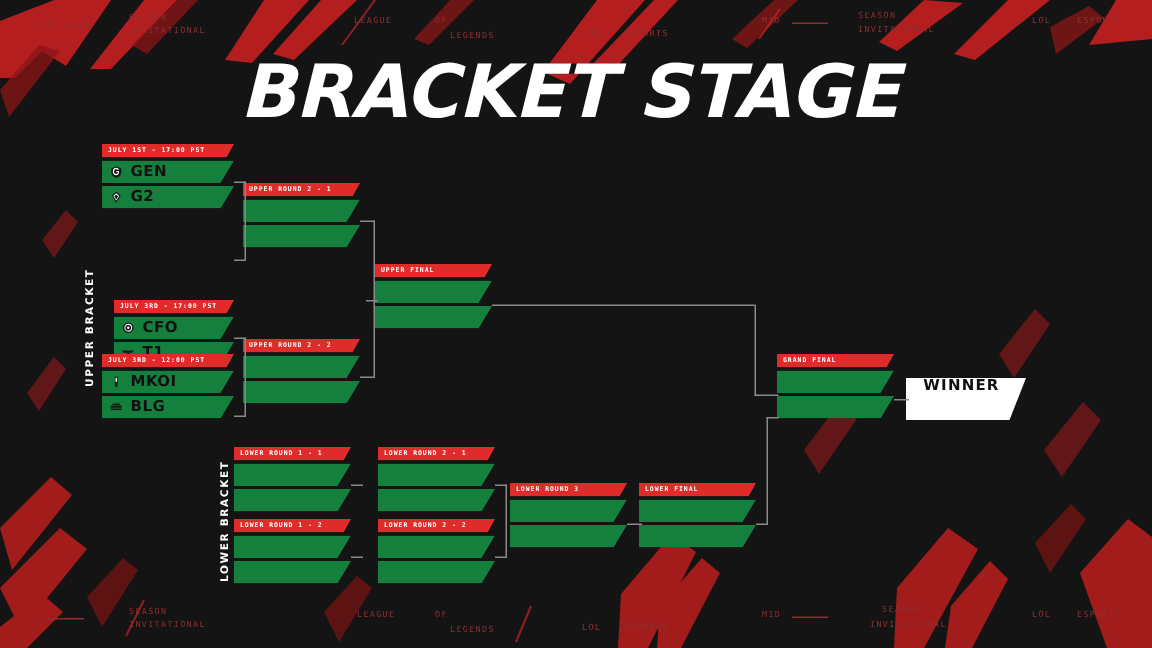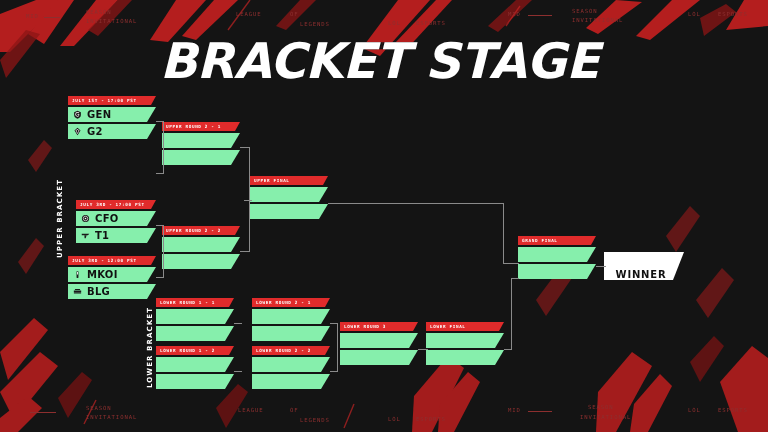--- a/index.html
+++ b/index.html
@@ -125,21 +125,21 @@
   .m-head span {
     font-family: "DejaVu Sans Mono", monospace;
     font-size: 4.3px;
     font-weight: bold;
     letter-spacing: 0.65px;
     color: #ffffff;
     white-space: nowrap;
   }
 
   .m-slot {
-    background: #86efac;
+    background: #15803d;
     height: 15px;
     margin-top: 2px;
     clip-path: polygon(0 0, 100% 0, calc(100% - 9px) 100%, 0 100%);
     display: flex;
     align-items: center;
     padding-left: 5px;
     gap: 5px;
   }
   .m-slot.empty { clip-path: polygon(0 0, 100% 0, calc(100% - 9px) 100%, 0 100%); }
 
@@ -158,21 +158,21 @@
     flex: 0 0 9px;
     display: block;
   }
 
   
   #winner-box {
     position: absolute;
     background: #ffffff;
     clip-path: polygon(0 0, 100% 0, calc(100% - 11px) 100%, 0 100%);
     display: flex;
-    align-items: flex-end;
+    align-items: flex-start;
     justify-content: center;
   }
   #winner-box span {
     font-family: "DejaVu Sans", sans-serif;
     font-weight: bold;
     font-size: 10px;
     letter-spacing: 0.8px;
     color: #111111;
     margin-right: 6px;
   }
@@ -322,21 +322,21 @@
       </div>
       <div class="m-slot">
         <svg class="logo" viewBox="0 0 24 24">
           <path d="M2 7 L22 7 L18.5 11 L2 11 Z" fill="#1a1a1a"></path>
           <path d="M9 11 L15 11 L12.5 19 L9.5 19 Z" fill="#1a1a1a"></path>
         </svg>
         <span class="team-name">T1</span>
       </div>
     </div>
 
-    <div class="match" style="left:68px; top:256px; width:88px;">
+    <div class="match" style="left:68px; top:236px; width:88px;">
       <div class="m-head">
         <span>JULY 3RD - 12:00 PST</span>
       </div>
       <div class="m-slot">
         <svg class="logo" viewBox="0 0 24 24">
           <rect x="9.5" y="3" width="5" height="18" rx="1.2" fill="#1a1a1a"></rect>
           <rect x="10.8" y="5" width="2.4" height="7" fill="#ffffff"></rect>
         </svg>
         <span class="team-name">MKOI</span>
       </div>

